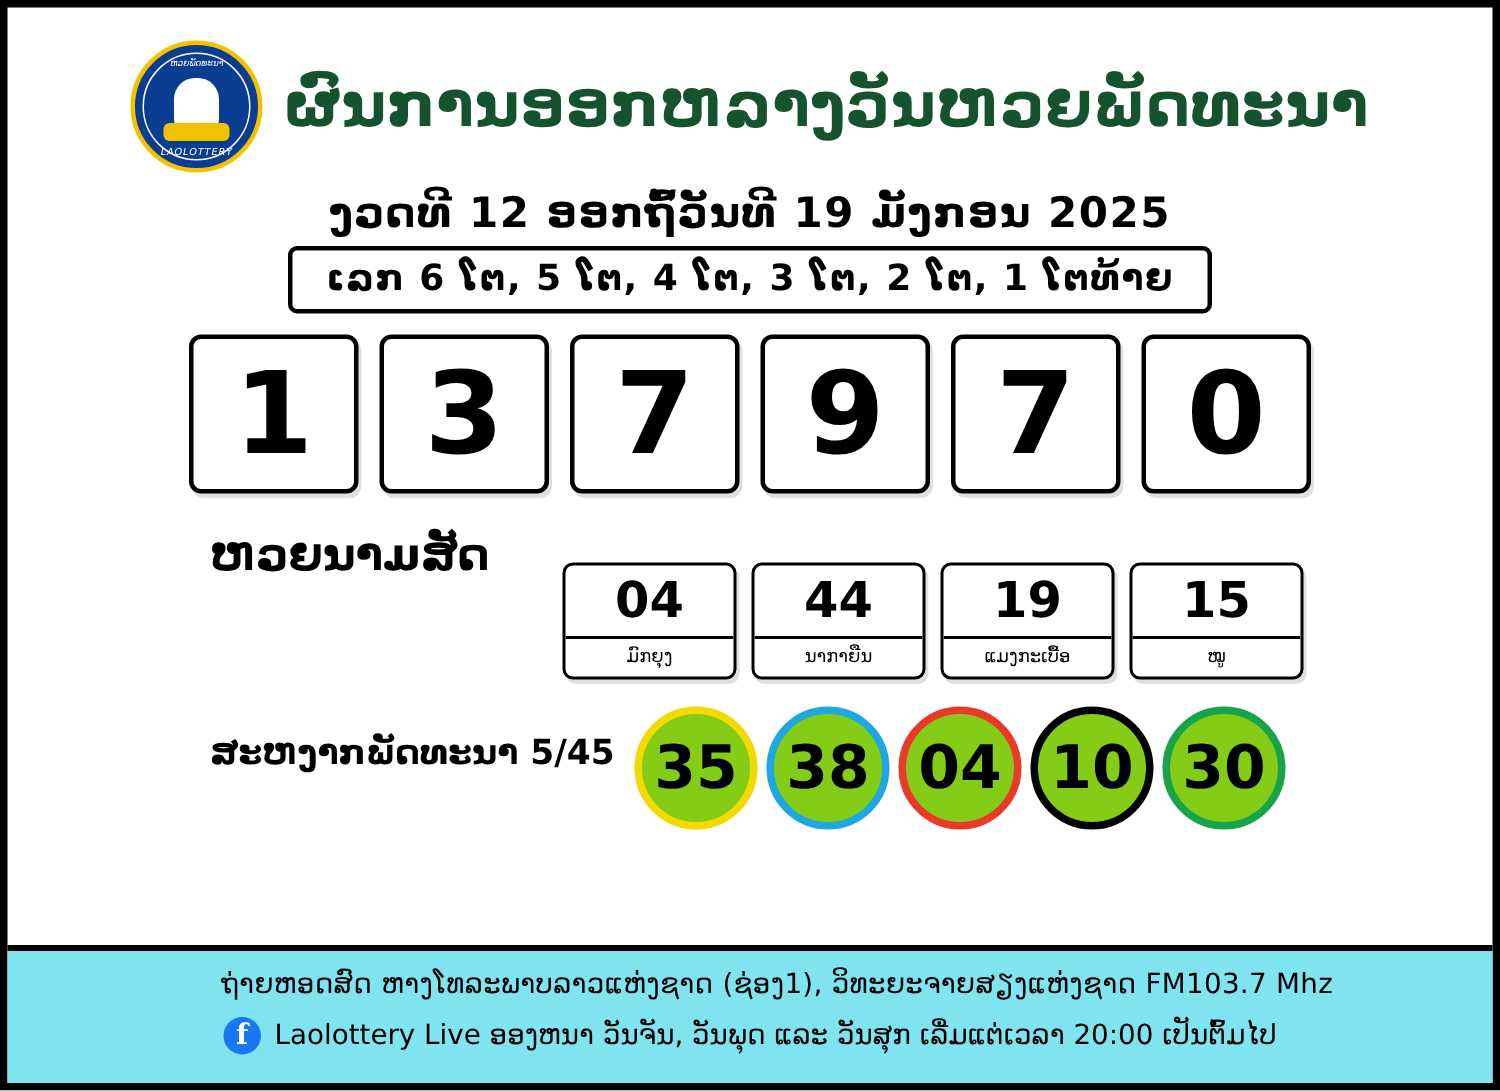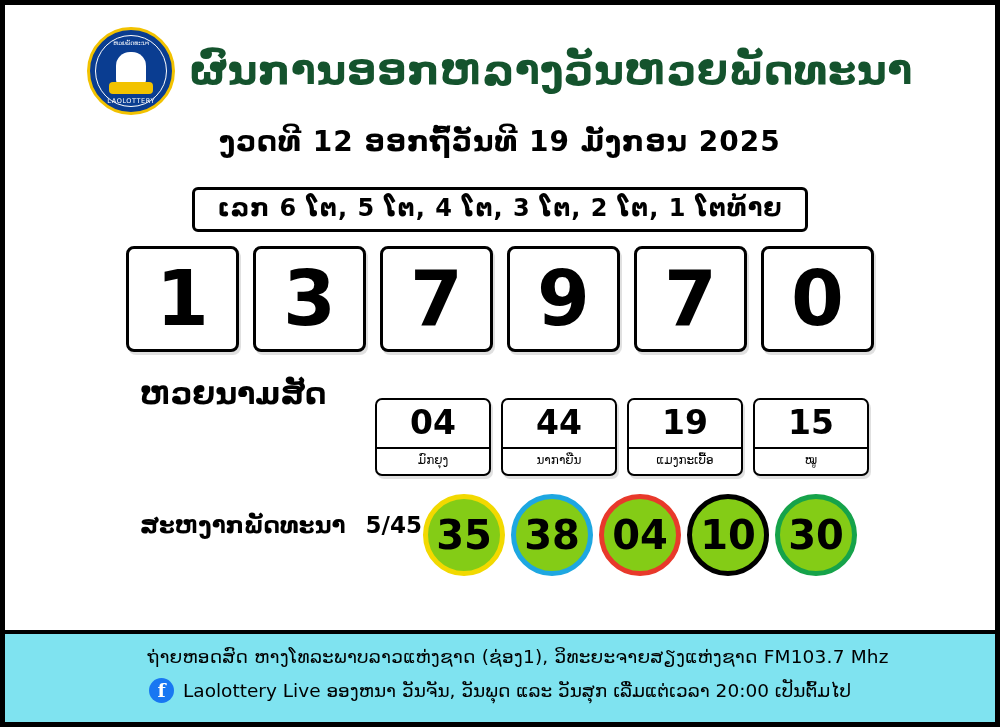--- a/index.html
+++ b/index.html
@@ -35,20 +35,21 @@
     width: 82px;
     height: 82px;
     border-radius: 50%;
     background: #0a3d91;
     border: 3px solid #f2c200;
     position: relative;
     flex: 0 0 auto;
     display: flex;
     align-items: center;
     justify-content: center;
+    font-style: italic;
   }
   .logo .inner-ring {
     position: absolute;
     top: 5px; left: 5px; right: 5px; bottom: 5px;
     border-radius: 50%;
     border: 1px solid #ffffff;
   }
   .logo .urn {
     width: 30px;
     height: 34px;
@@ -101,21 +102,21 @@
     font-weight: bold;
     margin-top: 10px;
     color: #000;
     letter-spacing: 1px;
   }
 
   
   .prize-label-wrap {
     display: flex;
     justify-content: center;
-    margin-top: 29px;
+    margin-top: 6px;
   }
   .prize-label {
     border: 3px solid #000;
     border-radius: 6px;
     padding: 4px 22px 7px;
     font-size: 24px;
     font-weight: bold;
     letter-spacing: 1px;
     white-space: nowrap;
   }
@@ -193,21 +194,21 @@
   }
   .lotto-heading {
     position: absolute;
     left: 135px;
     top: 20px;
     font-size: 23px;
     font-weight: bold;
   }
   .lotto-heading .code {
     font-weight: bold;
-    margin-left: 12px;
+    margin-left: 0;
   }
   .balls {
     position: absolute;
     left: 418px;
     top: 2px;
     display: flex;
     gap: 6px;
   }
   .ball {
     width: 72px;

